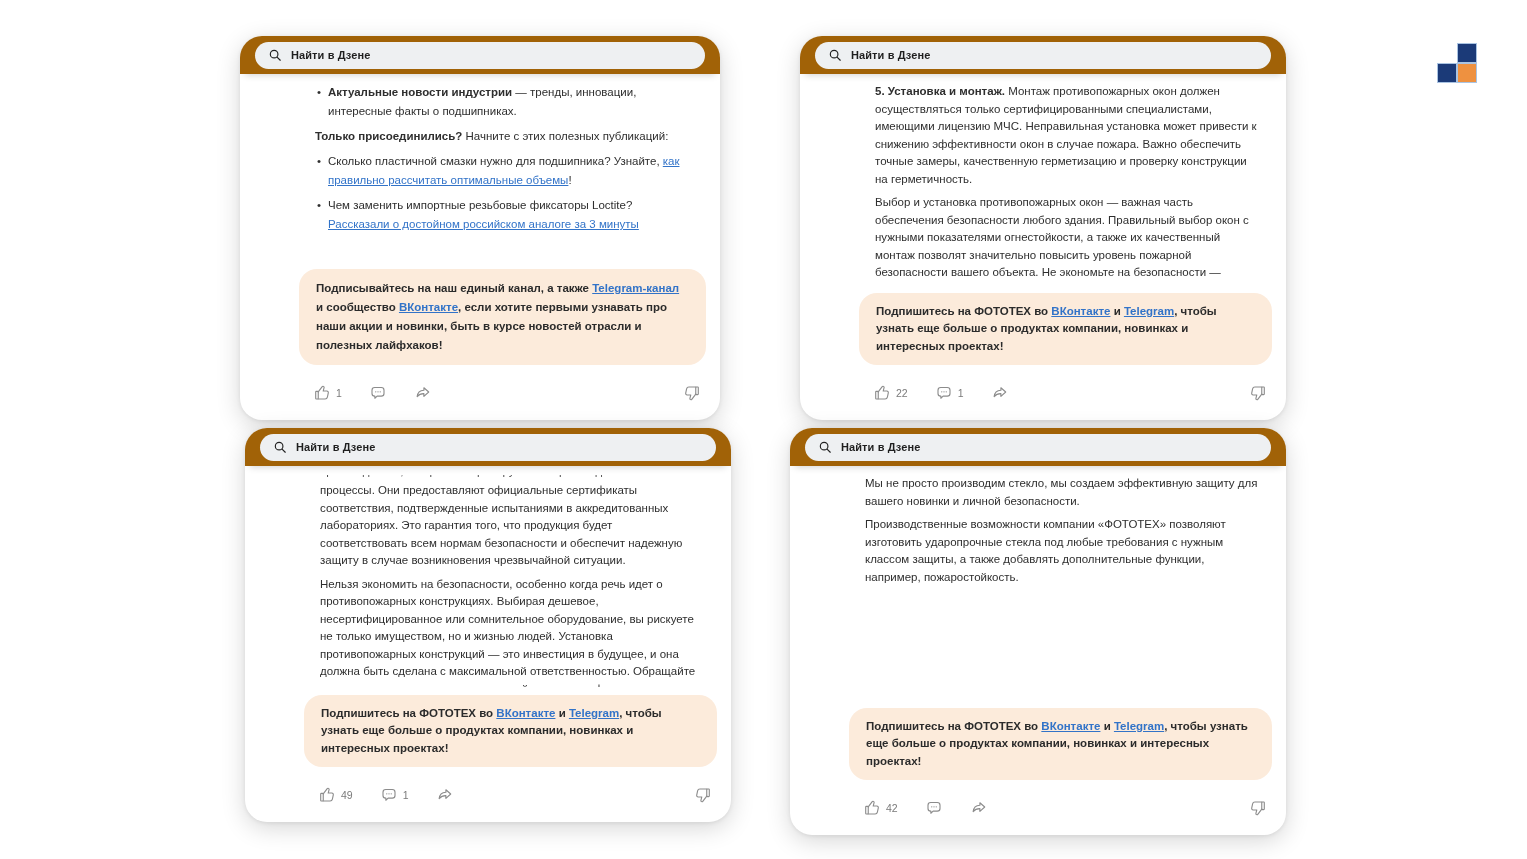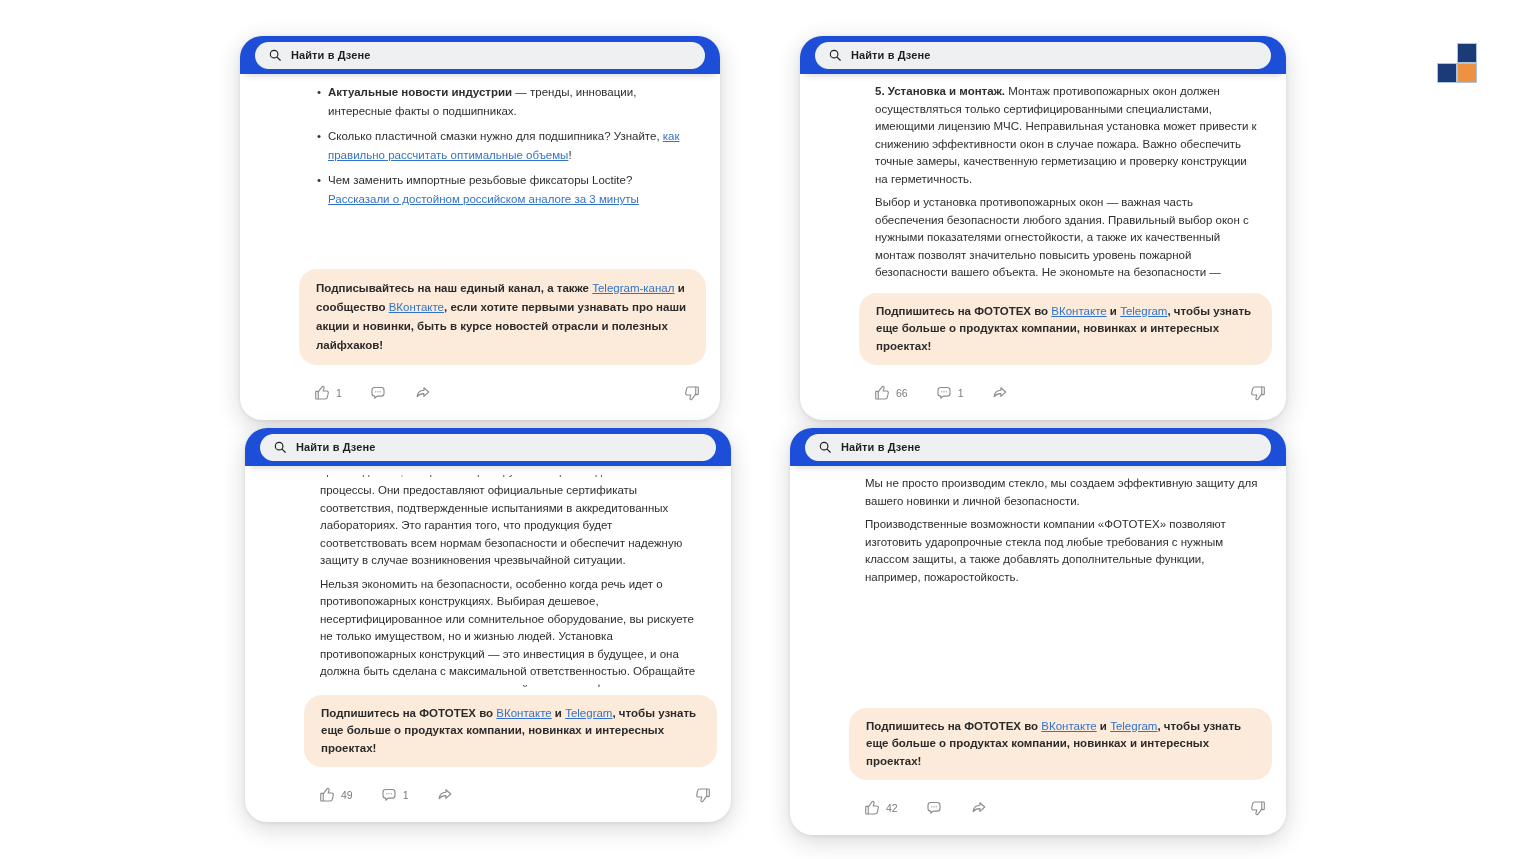--- a/index.html
+++ b/index.html
@@ -12,21 +12,21 @@
     position:absolute;background:#fff;border-radius:22px;
     box-shadow:0 6px 24px rgba(0,0,0,.16),0 1px 4px rgba(0,0,0,.08);
     display:flex;flex-direction:column;overflow:hidden;
   }
   .card1{left:240px;top:36px;width:480px;height:384px}
   .card2{left:800px;top:36px;width:486px;height:384px}
   .card3{left:245px;top:428px;width:486px;height:394px}
   .card4{left:790px;top:428px;width:496px;height:407px}
 
   .card-header{
-    flex:0 0 38px;display:flex;align-items:center;padding:0 15px;background:#1d4ed8;
+    flex:0 0 38px;display:flex;align-items:center;padding:0 15px;background:#a16207;
     box-shadow:0 6px 7px -5px rgba(0,0,0,.18);position:relative;z-index:3;
   }
   .search-pill{
     flex:1;height:27px;background:#eef0f2;border-radius:14px;
     display:flex;align-items:center;gap:9px;padding:0 13px;cursor:text;
   }
   .search-pill svg{flex:0 0 auto;display:block}
   .search-label{font-size:11px;font-weight:700;color:#1f1f1f;letter-spacing:.1px}
 
   .card-body{
@@ -45,21 +45,21 @@
   .b{font-weight:700}
   .lnk{color:#3273c8;text-decoration:underline;cursor:pointer;word-break:break-word}
 
   .clipped{height:7px;overflow:hidden;margin-top:0;opacity:.85}
   .clipped-inner{margin-top:-12px}
 
   .hl{
     flex:0 0 auto;margin:8px -14px 4px -16px;padding:10px 17px;
     background:#fcebdb;border-radius:18px;font-weight:700;color:#2b2b2b;
   }
-  .hl .lnk{font-weight:400}
+  .hl .lnk{font-weight:700}
 
   .card-footer{
     flex:0 0 40px;display:flex;align-items:center;gap:27px;
     padding:0 19px 7px 73px;color:#8c8c8c;
   }
   .act{display:flex;align-items:center;cursor:pointer}
   .act svg{display:block}
   .cnt{font-size:10.5px;color:#7a7a7a;margin-left:5px}
   .cnt:empty{display:none}
   .flex-spacer{flex:1}
@@ -80,20 +80,21 @@
       <svg width="14" height="14" viewBox="0 0 24 24" fill="none" stroke="#222" stroke-width="2" stroke-linecap="round">
           <circle cx="10.5" cy="10.5" r="6.5"></circle>
           <path d="M15.5 15.5 21 21"></path>
         </svg>
       <span class="search-label">Найти в Дзене</span>
     </div>
   </header>
   <div class="card-body">
     <div class="text-area">
         <div class="blk bullet"><span class="b">Актуальные новости индустрии</span><span> — тренды, инновации, интересные факты о подшипниках.</span></div>
+        <div class="blk para"><span class="b">Только присоединились?</span><span> Начните с этих полезных публикаций:</span></div>
         <div class="blk bullet"><span>Сколько пластичной смазки нужно для подшипника? Узнайте, </span><a class="lnk">как правильно рассчитать оптимальные объемы</a><span>!</span></div>
         <div class="blk bullet"><span>Чем заменить импортные резьбовые фиксаторы Loctite? </span><a class="lnk">Рассказали о достойном российском аналоге за 3 минуты</a></div>
       </div>
     <div class="hl"><span>Подписывайтесь на наш единый канал, а также </span><a class="lnk">Telegram-канал</a><span> и сообщество </span><a class="lnk">ВКонтакте</a><span>, если хотите первыми узнавать про наши акции и новинки, быть в курсе новостей отрасли и полезных лайфхаков!</span></div>
   </div>
   <footer class="card-footer">
     <div class="act">
       <svg width="18" height="18" viewBox="0 0 24 24" fill="none" stroke="currentColor" stroke-width="1.5" stroke-linejoin="round" stroke-linecap="round">
           <rect x="3.6" y="9.8" width="3.4" height="10.2" rx="0.8"></rect>
           <path d="M7 10.6 12.3 3.6c.5-.65 1.45-.75 2.05-.2.42.4.6 1 .44 1.55L13.6 9.4h4.9c1.25 0 2.15 1.15 1.9 2.35l-1.2 5.7c-.3 1.5-1.6 2.55-3.1 2.55H7"></path>
@@ -140,21 +141,21 @@
         <div class="blk para"><span>Выбор и установка противопожарных окон — важная часть обеспечения безопасности любого здания. Правильный выбор окон с нужными показателями огнестойкости, а также их качественный монтаж позволят значительно повысить уровень пожарной безопасности вашего объекта. Не экономьте на безопасности — выбирайте продукцию, сертифицированную по всем необходимым стандартам, и доверяйте монтаж только профессионалам с лицензией МЧС.</span></div>
       </div>
     <div class="hl"><span>Подпишитесь на ФОТОТЕХ во </span><a class="lnk">ВКонтакте</a><span> и </span><a class="lnk">Telegram</a><span>, чтобы узнать еще больше о продуктах компании, новинках и интересных проектах!</span></div>
   </div>
   <footer class="card-footer">
     <div class="act">
       <svg width="18" height="18" viewBox="0 0 24 24" fill="none" stroke="currentColor" stroke-width="1.5" stroke-linejoin="round" stroke-linecap="round">
           <rect x="3.6" y="9.8" width="3.4" height="10.2" rx="0.8"></rect>
           <path d="M7 10.6 12.3 3.6c.5-.65 1.45-.75 2.05-.2.42.4.6 1 .44 1.55L13.6 9.4h4.9c1.25 0 2.15 1.15 1.9 2.35l-1.2 5.7c-.3 1.5-1.6 2.55-3.1 2.55H7"></path>
         </svg>
-      <span class="cnt">66</span>
+      <span class="cnt">22</span>
     </div>
     <div class="act">
       <svg width="18" height="18" viewBox="0 0 24 24" fill="none" stroke="currentColor" stroke-width="1.5" stroke-linejoin="round">
           <path d="M4 8.2C4 6.2 5.6 4.6 7.6 4.6h8.8c2 0 3.6 1.6 3.6 3.6v4.4c0 2-1.6 3.6-3.6 3.6h-5.6l-3 2.8v-2.8h-.2c-2 0-3.6-1.6-3.6-3.6z"></path>
           <circle cx="9" cy="10.4" r="0.9" fill="currentColor" stroke="none"></circle>
           <circle cx="12" cy="10.4" r="0.9" fill="currentColor" stroke="none"></circle>
           <circle cx="15" cy="10.4" r="0.9" fill="currentColor" stroke="none"></circle>
         </svg>
       <span class="cnt">1</span>
     </div>

